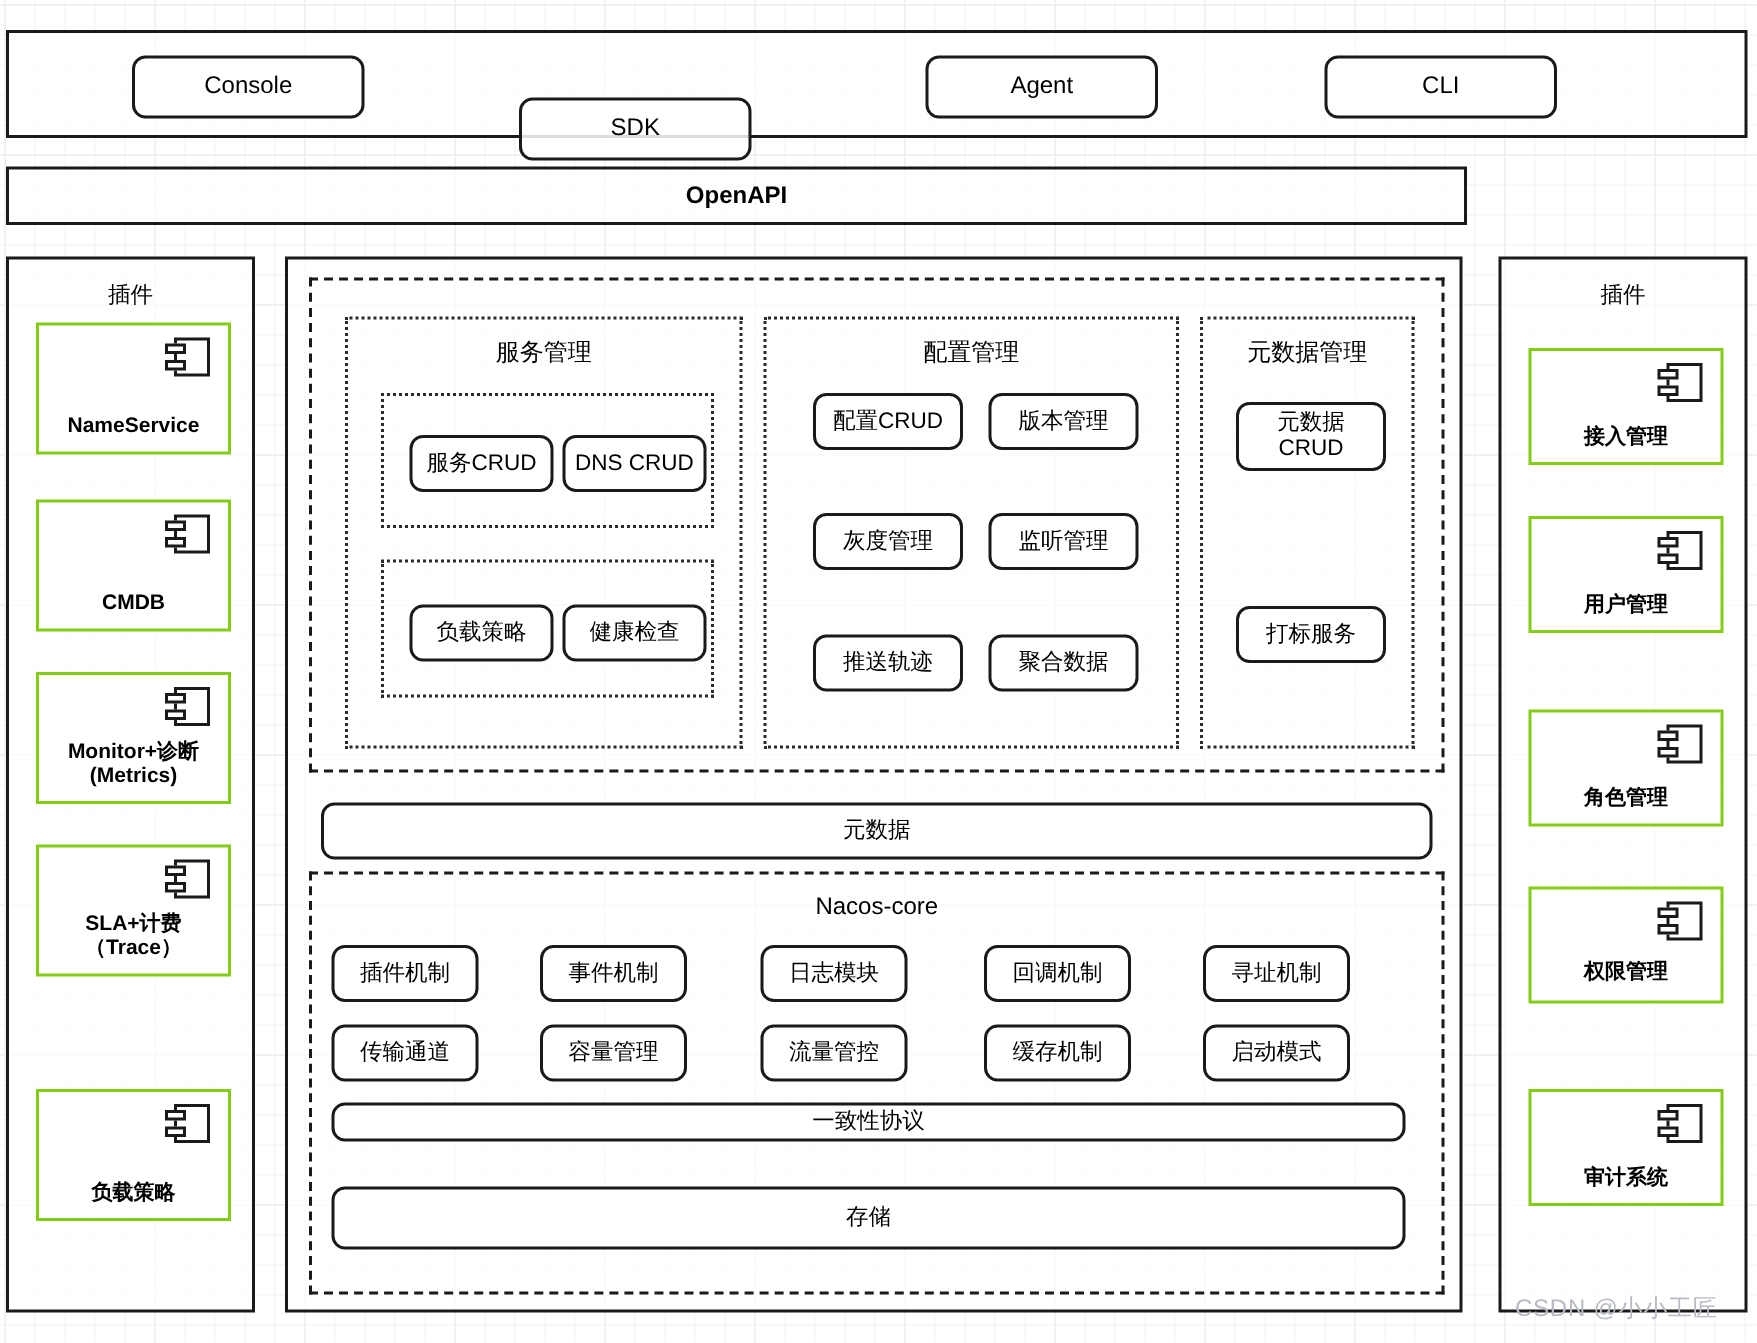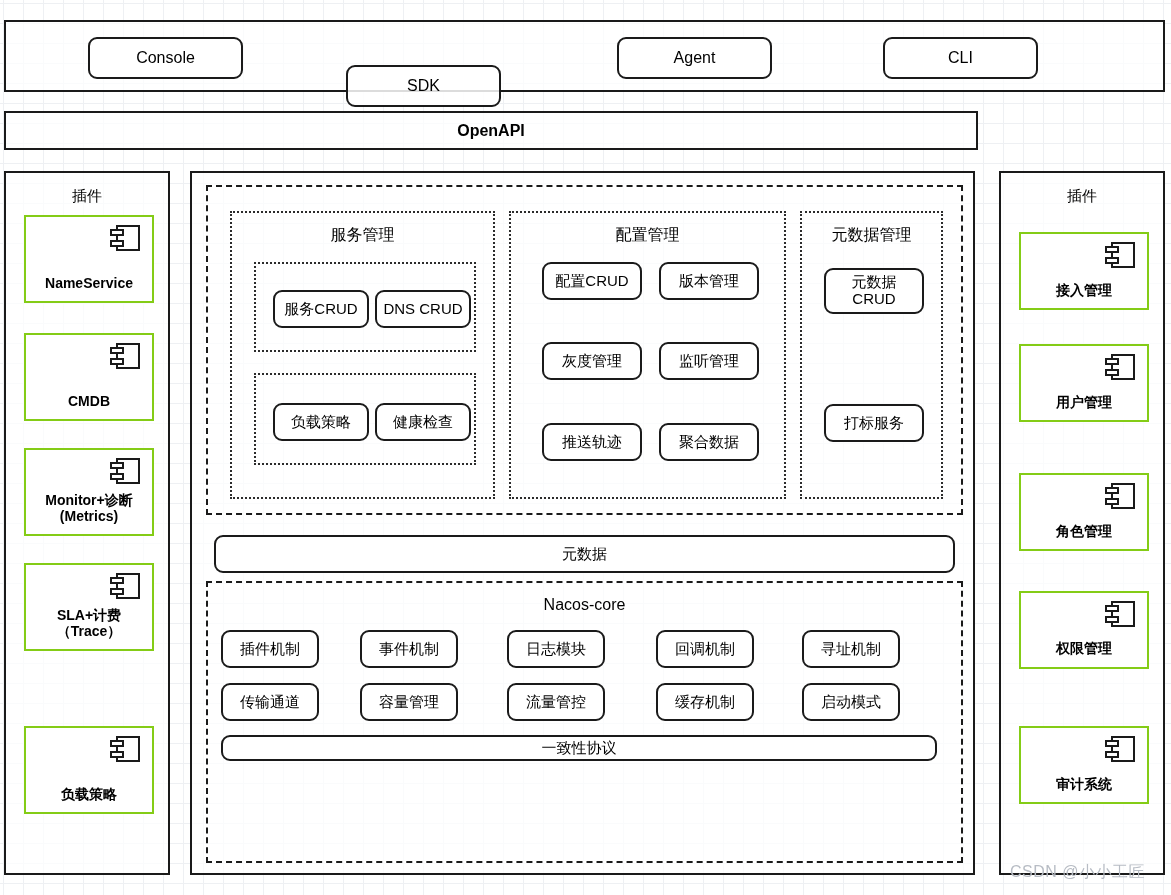--- a/index.html
+++ b/index.html
@@ -453,18 +453,21 @@
       <div class="rr core-node core-row-2 core-c3">
         <span>缓存机制</span>
       </div>
       <div class="rr core-node core-row-2 core-c4">
         <span>启动模式</span>
       </div>
 
       <div class="abs rr" id="n-consistency">
         <span>一致性协议</span>
       </div>
+      <div class="abs rr" id="n-storage">
+        <span>存储</span>
+      </div>
     </div>
   </div>
 
   <div class="abs" id="watermark">CSDN @小小工匠</div>
 
 </div>
 
 </body></html>

